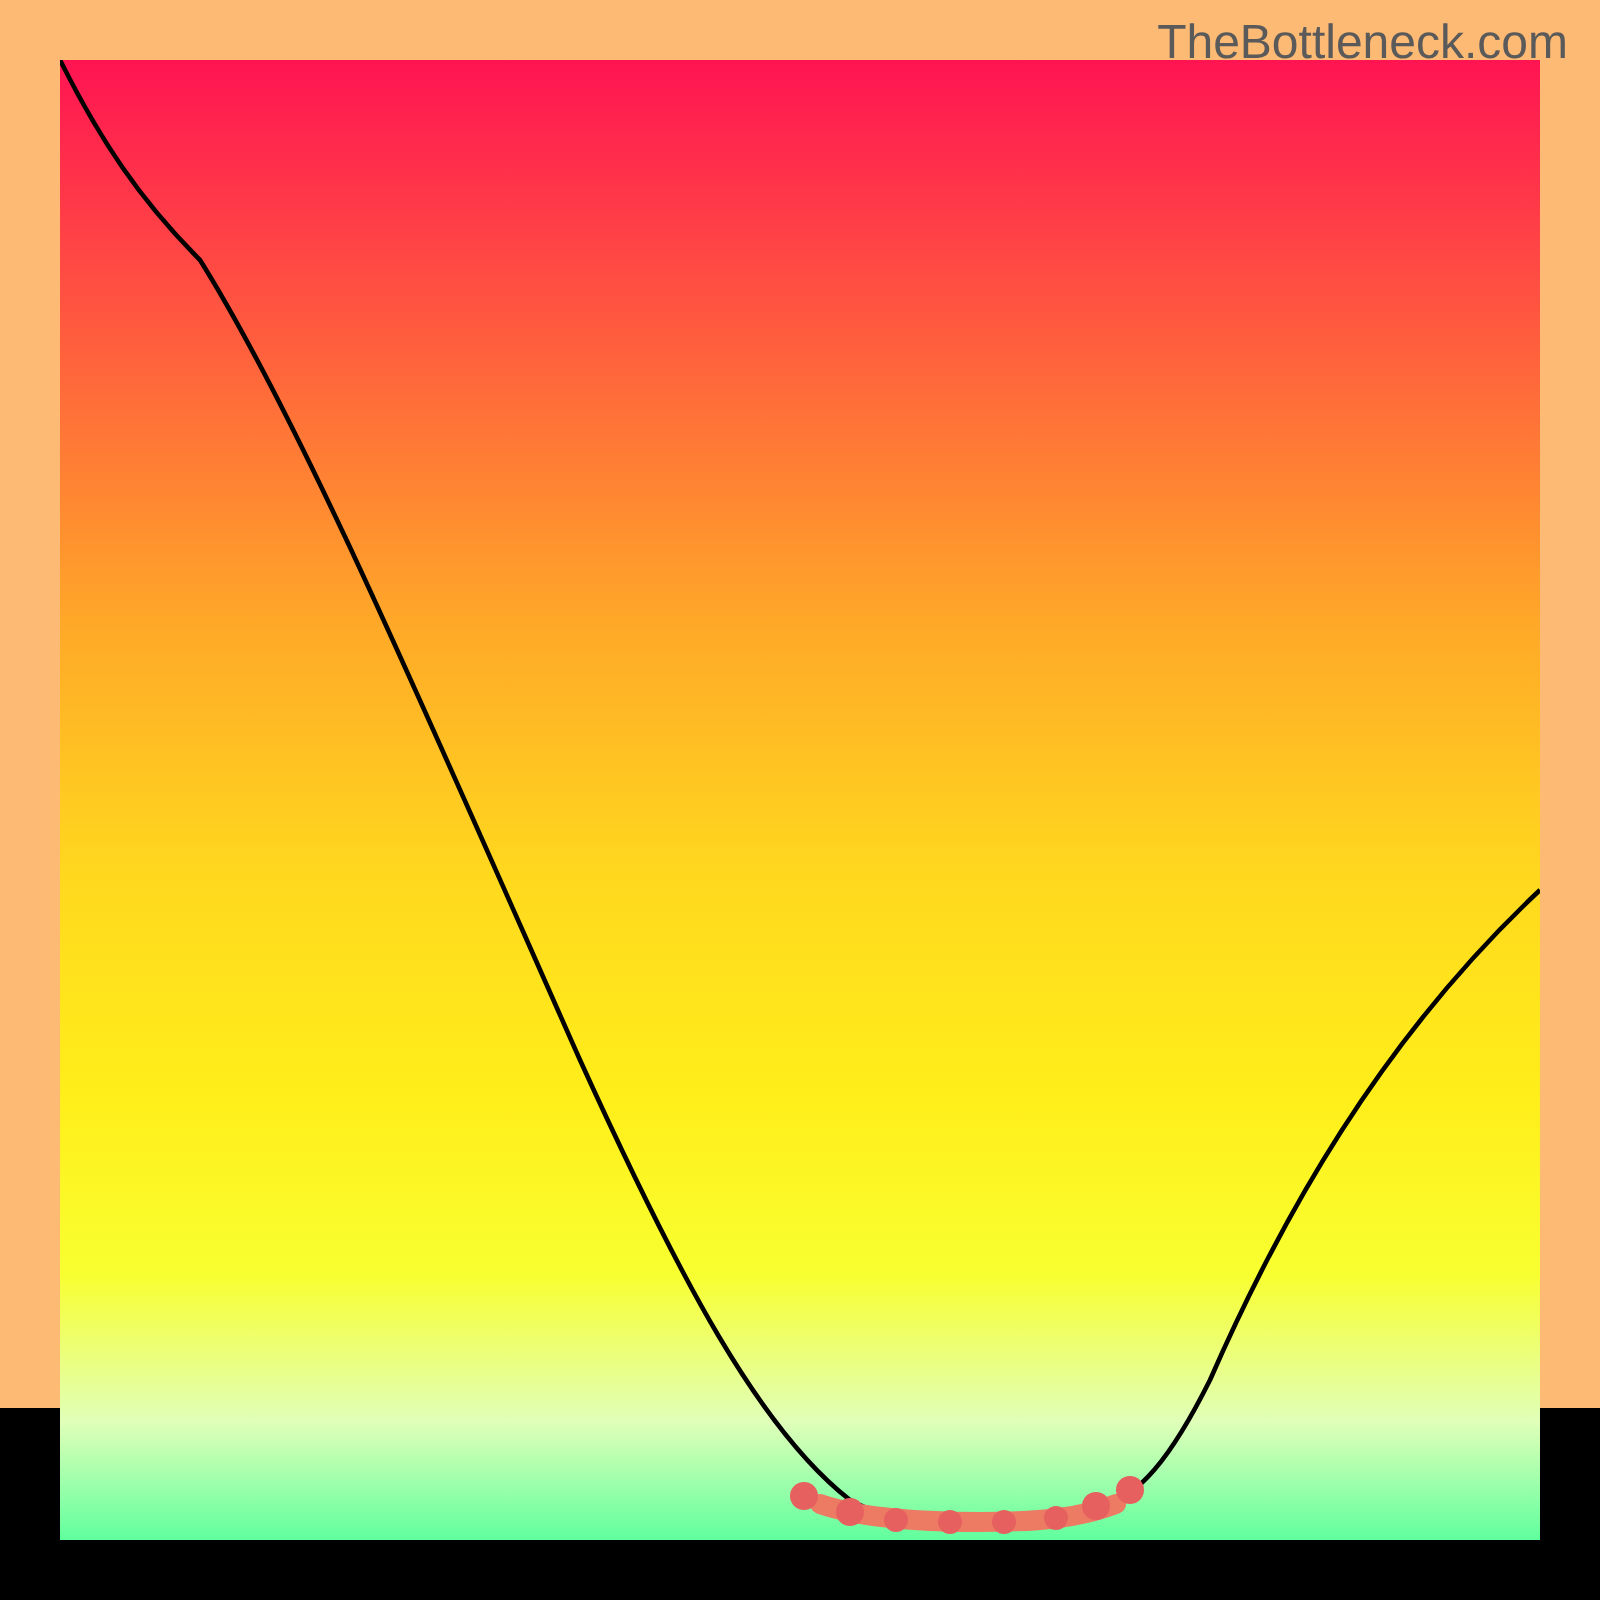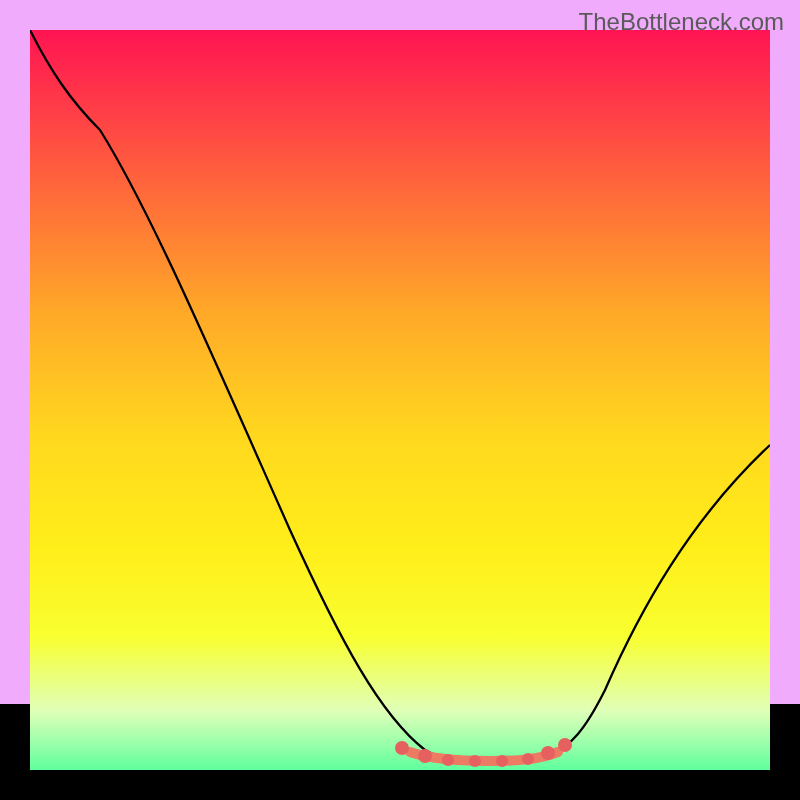--- a/index.html
+++ b/index.html
@@ -1,20 +1,20 @@
 <!DOCTYPE html>
 <html><head>
 <meta charset="utf-8">
 <style>
   * { margin: 0; padding: 0; box-sizing: border-box; }
   html, body { width: 800px; height: 800px; background: #000; overflow: hidden; }
   .container {
     width: 800px;
     height: 704px;
-    background: #f0abfc;
+    background: #fdba74;
     position: relative;
   }
   .watermark {
     position: absolute;
     top: 8px;
     right: 16px;
     color: #5a5a5a;
     font-family: Arial, sans-serif;
     font-size: 24px;
     font-weight: normal;

